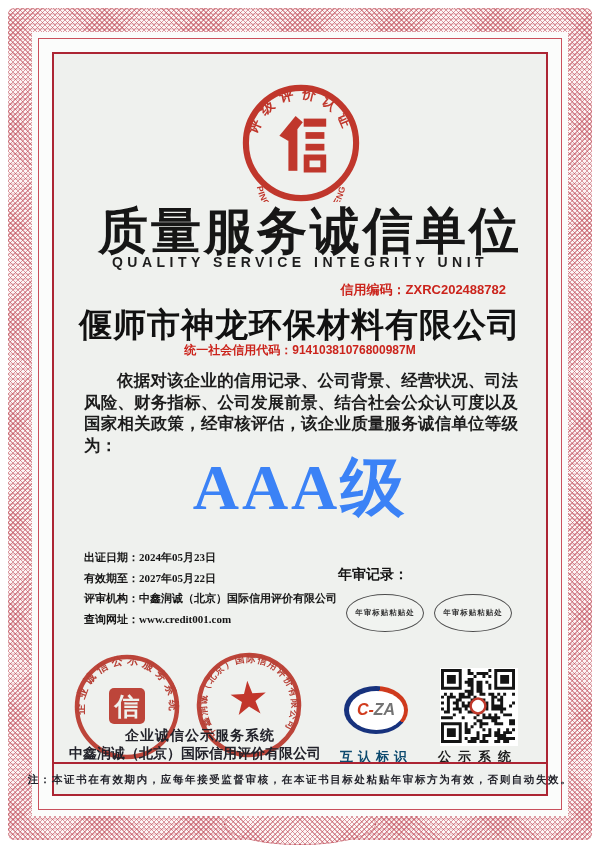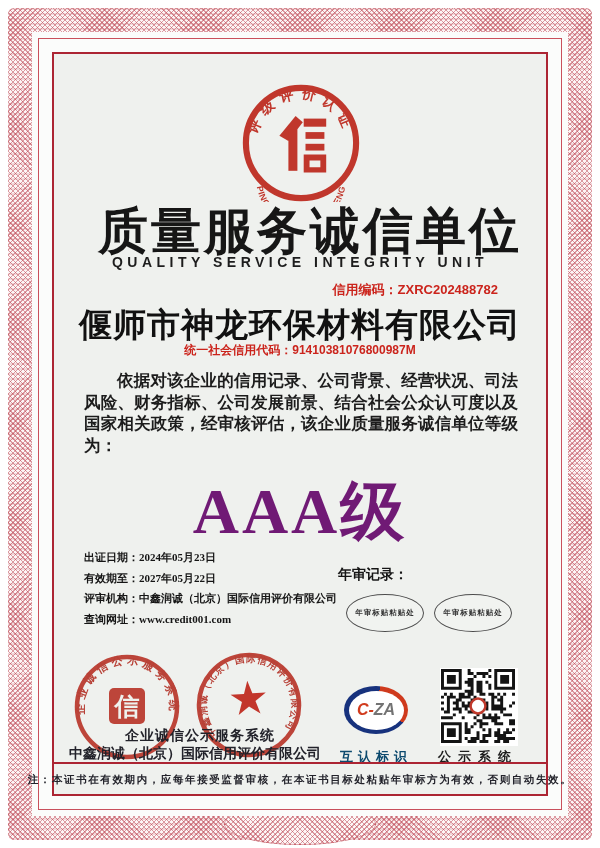--- a/index.html
+++ b/index.html
@@ -31,32 +31,32 @@
   .arc-cn{font-family:"Liberation Sans","DejaVu Sans",sans-serif;font-weight:bold;fill:#c0372c;}
   .arc-en{font-family:"Liberation Sans","DejaVu Sans",sans-serif;font-weight:bold;fill:#c0372c;}
   .glyph-box{position:absolute;left:32px;top:26px;width:54px;height:64px;}
 
   
   .title{position:absolute;left:0;right:0;top:198px;text-align:center;font-size:50px;font-weight:bold;
     color:#161616;letter-spacing:3px;white-space:nowrap;padding-left:20px;}
   .subtitle{position:absolute;left:0;right:0;top:254px;text-align:center;
     font-family:"Liberation Sans","DejaVu Sans",sans-serif;font-weight:bold;font-size:14px;
     letter-spacing:4.5px;color:#1d1d1d;white-space:nowrap;}
-  .credit-code{position:absolute;right:102px;top:281px;font-family:"Liberation Sans","DejaVu Sans",sans-serif;
+  .credit-code{position:absolute;right:94px;top:281px;font-family:"Liberation Sans","DejaVu Sans",sans-serif;
     font-weight:bold;font-size:13px;color:#cb241c;}
   .company{position:absolute;left:0;right:0;top:303px;text-align:center;font-size:33px;font-weight:bold;
     color:#111;letter-spacing:1px;}
   .uscc{position:absolute;left:0;right:0;top:342px;text-align:center;
     font-family:"Liberation Sans","DejaVu Sans",sans-serif;font-weight:bold;font-size:12px;color:#cb241c;}
 
   .body-text{position:absolute;left:84px;top:370px;width:434px;font-size:16.5px;font-weight:bold;
     color:#1c1c1c;line-height:21.5px;text-align:justify;text-indent:2em;}
 
   .grade{position:absolute;left:0;right:0;top:444px;text-align:center;font-size:64px;font-weight:bold;
-    color:#701a75;letter-spacing:3px;margin-top:24px;}
+    color:#3b82f6;letter-spacing:3px;}
 
   
   .info{position:absolute;left:84px;top:547px;font-family:Liberation Serif, serif;
     font-weight:bold;font-size:11px;color:#151515;}
   .info-row{height:20.5px;line-height:20.5px;white-space:nowrap;}
 
   .annual-label{position:absolute;left:338px;top:566px;font-family:"Liberation Sans","DejaVu Sans",sans-serif;
     font-weight:bold;font-size:14px;color:#151515;}
   .sticker{position:absolute;top:594px;width:76px;height:36px;border:1.5px solid #4c4c4c;border-radius:50%;
     display:flex;align-items:center;justify-content:center;background:rgba(255,255,255,.15);}

